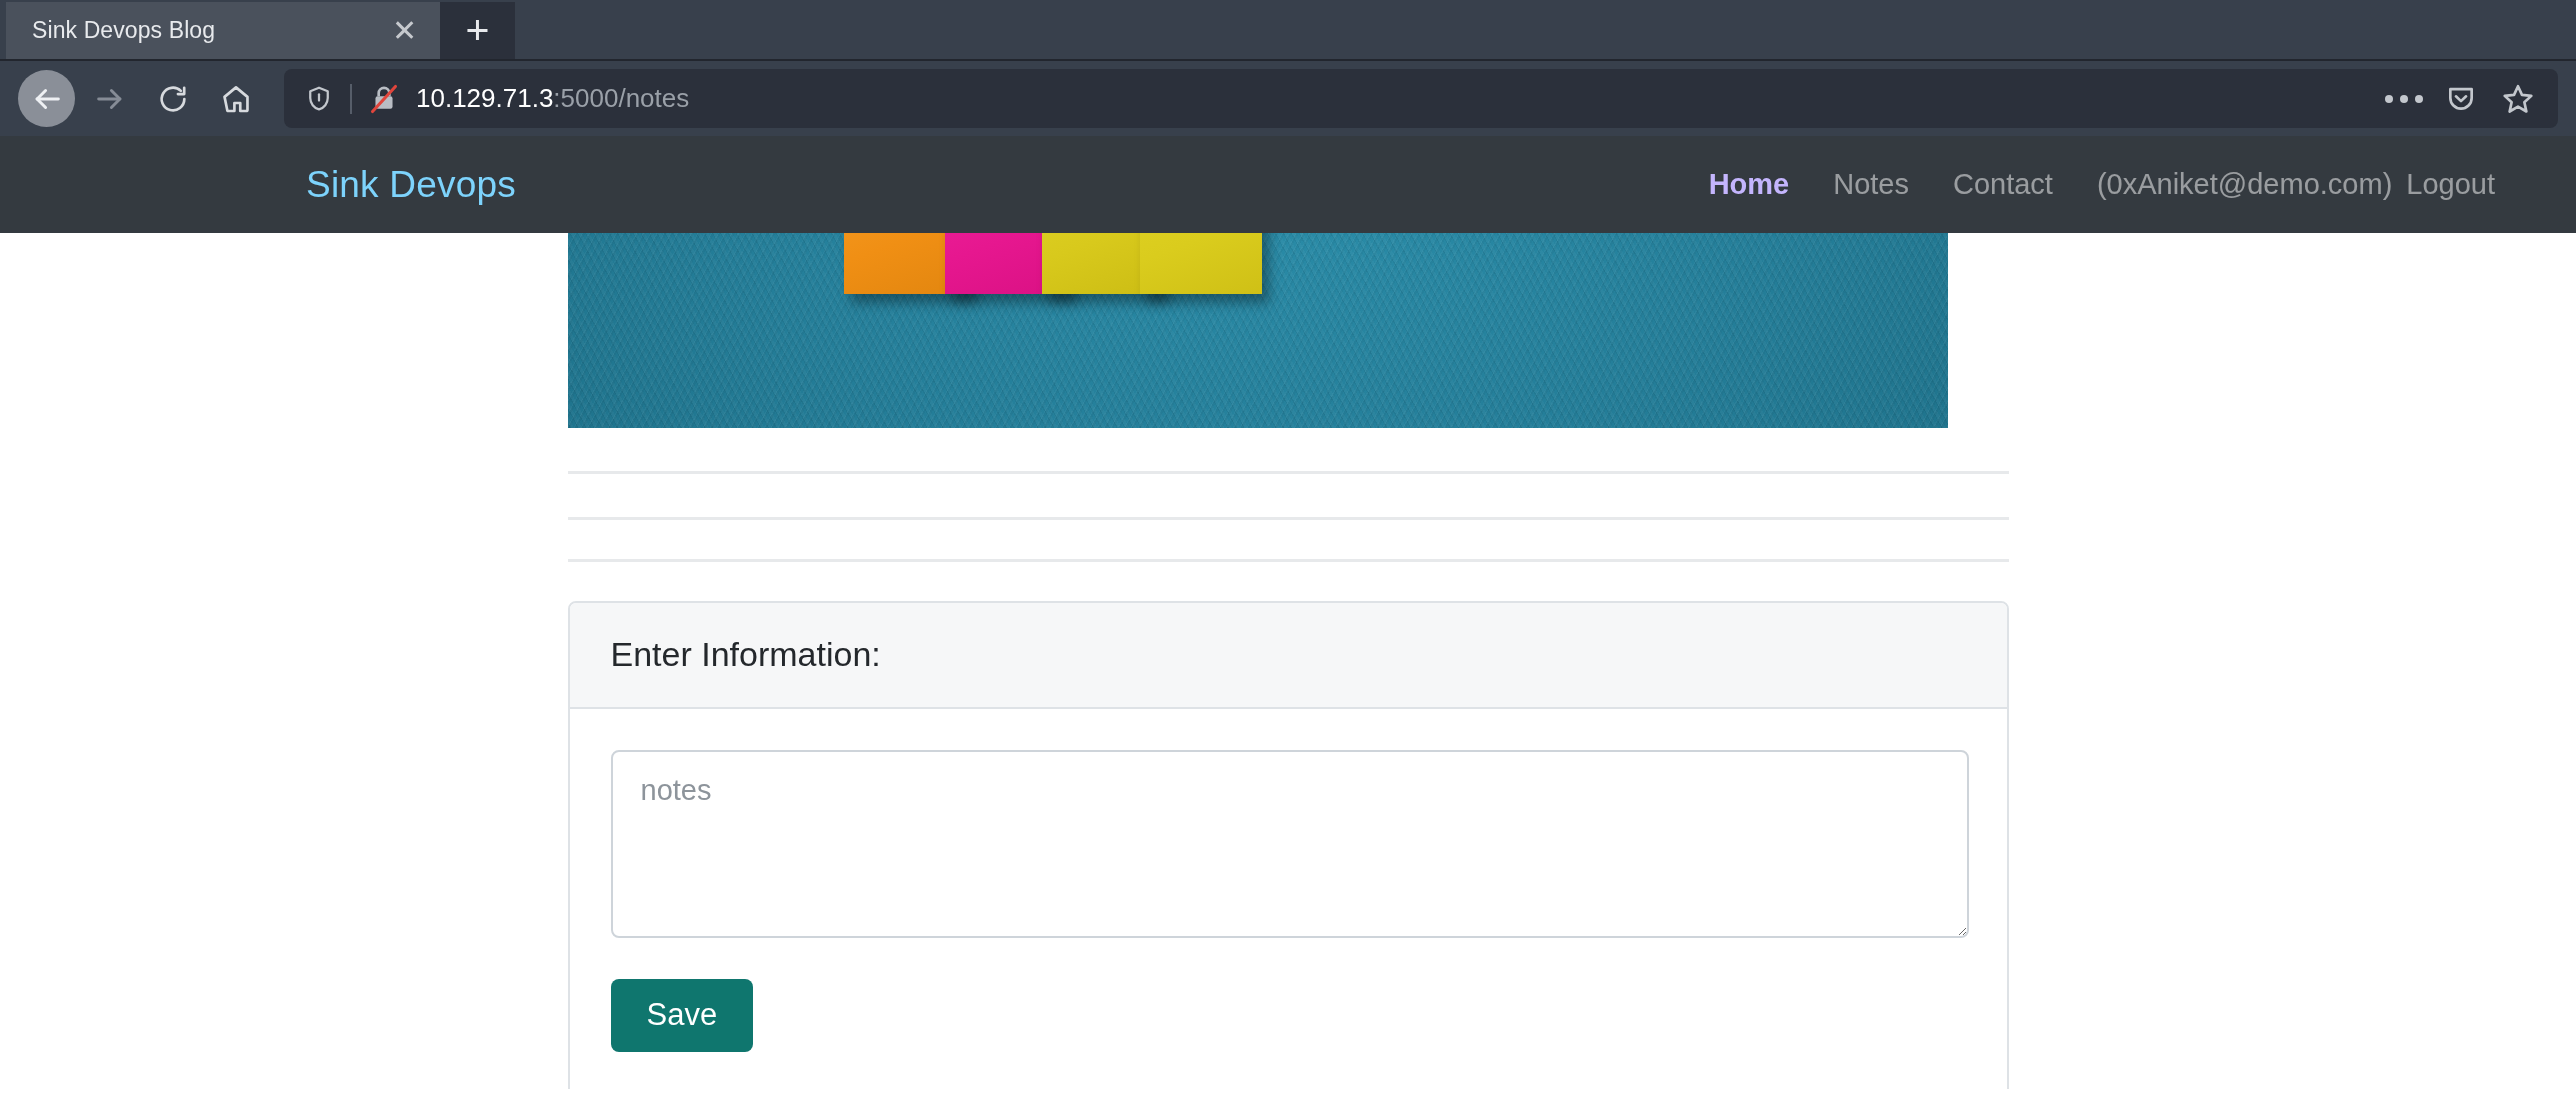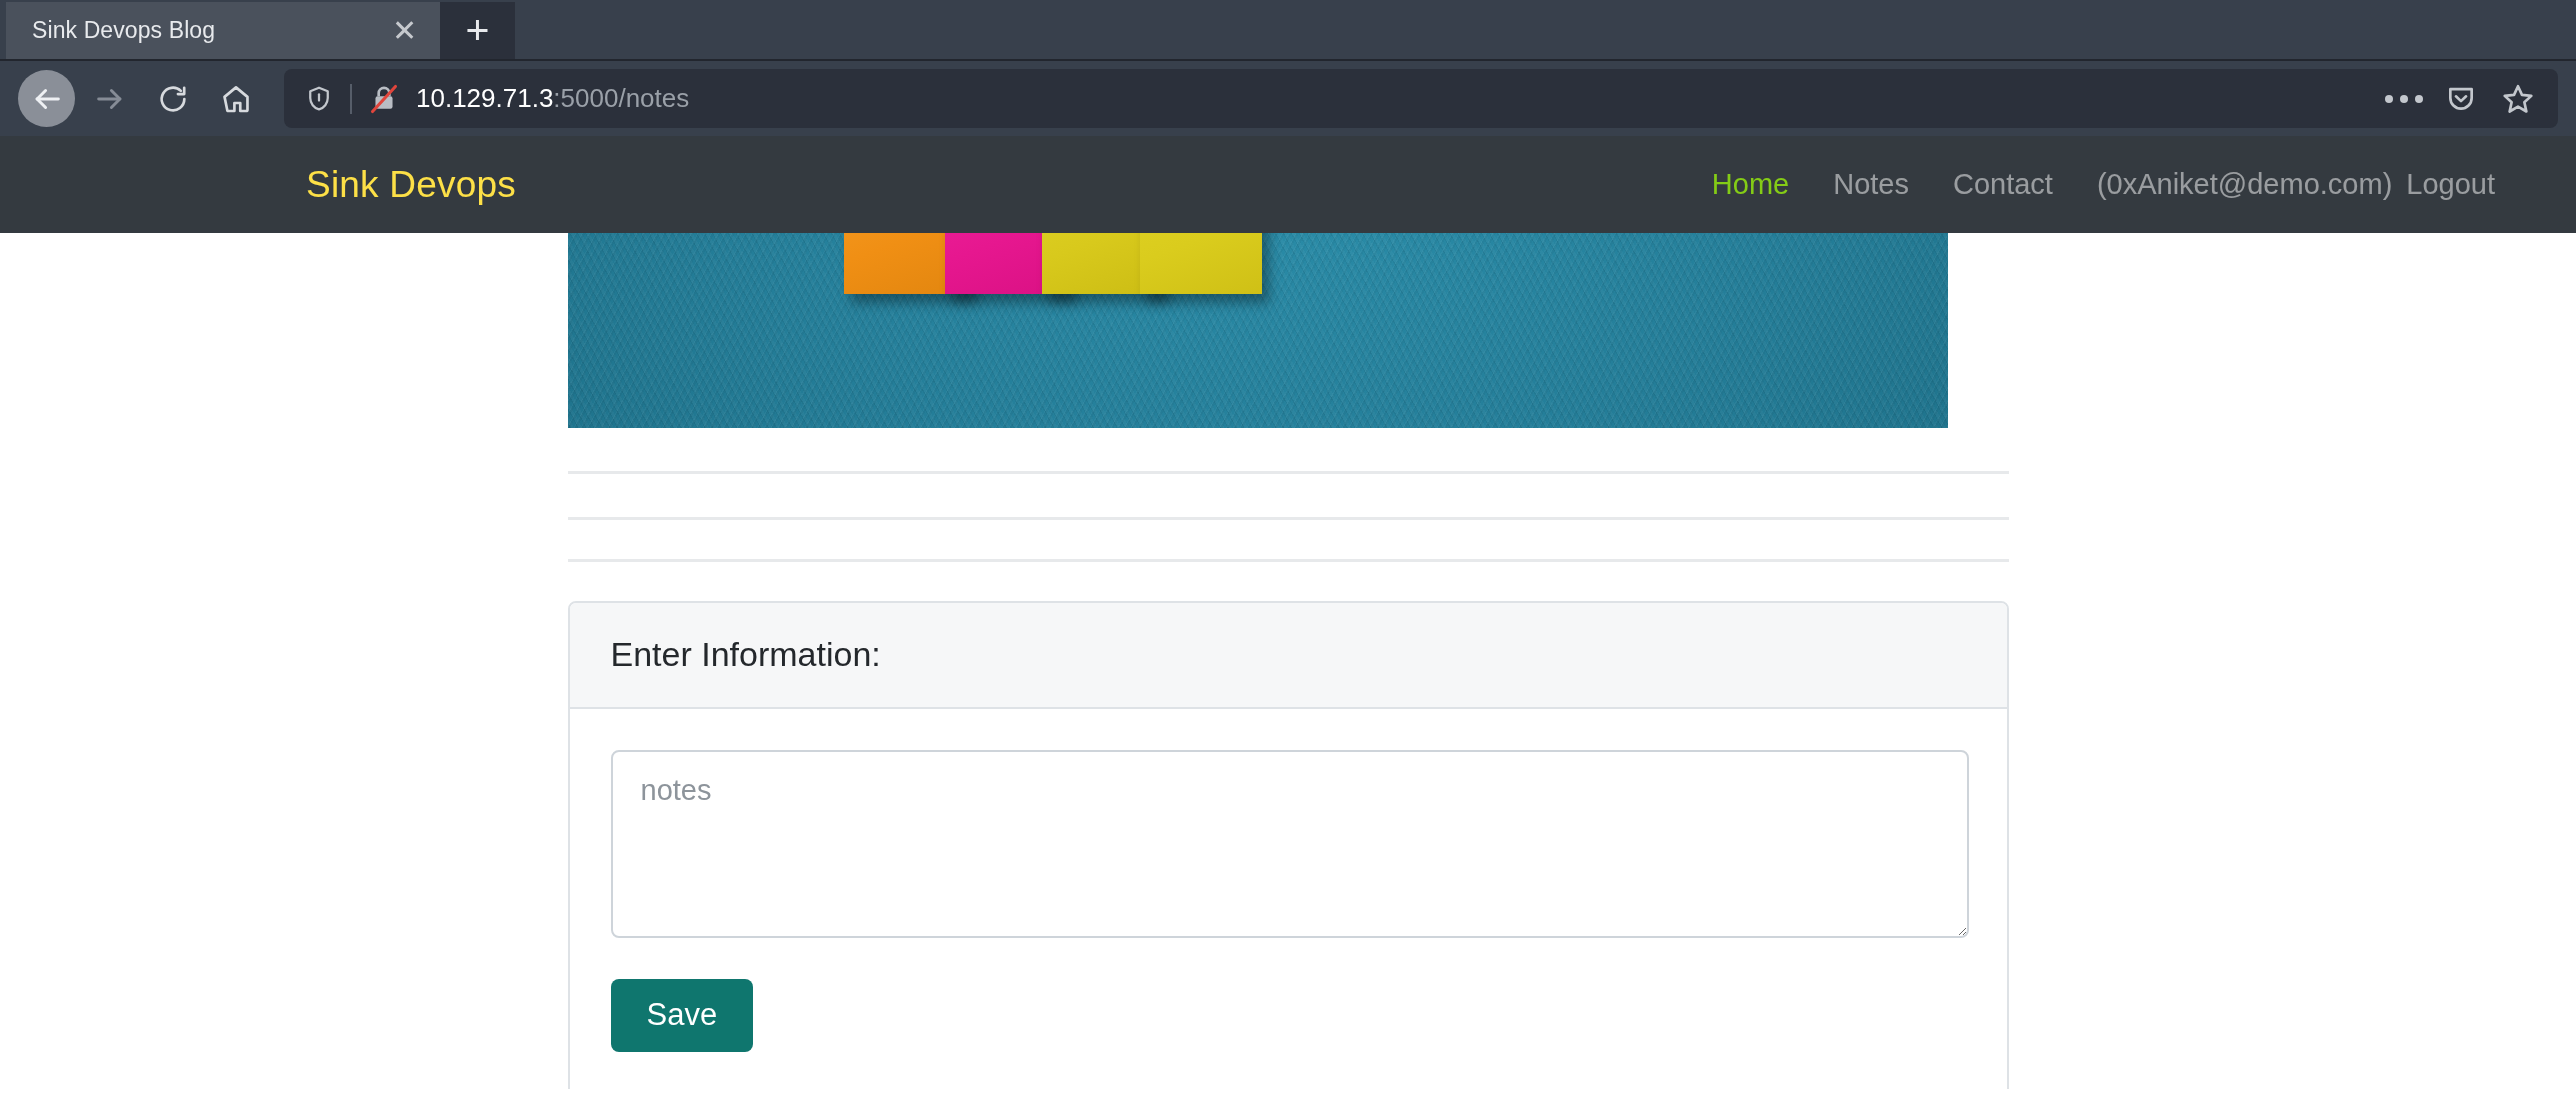--- a/index.html
+++ b/index.html
@@ -158,40 +158,40 @@
     box-sizing: border-box;
   }
   .site-nav-inner {
     width: 2576px;
     display: flex;
     align-items: center;
     padding: 0 63px 0 306px;
     box-sizing: border-box;
   }
   .brand {
-    color: #fde047;
+    color: #7dd3fc;
     font-size: 37px;
     letter-spacing: 0.2px;
     cursor: pointer;
     white-space: nowrap;
   }
   .nav-links {
     margin-left: auto;
     display: flex;
     align-items: center;
     gap: 0;
   }
   .nav-link {
     color: rgba(255,255,255,.5);
     font-size: 29px;
     padding: 0 22px;
     white-space: nowrap;
     cursor: pointer;
   }
-  .nav-link.active { color: #84cc16; }
+  .nav-link.active { color: #c4b5fd; font-weight: bold; }
   .nav-user {
     color: rgba(255,255,255,.5);
     font-size: 29px;
     padding: 0 6px 0 22px;
     white-space: nowrap;
   }
   .nav-link.logout { padding-left: 8px; padding-right: 18px; }
 
   
   .container {

